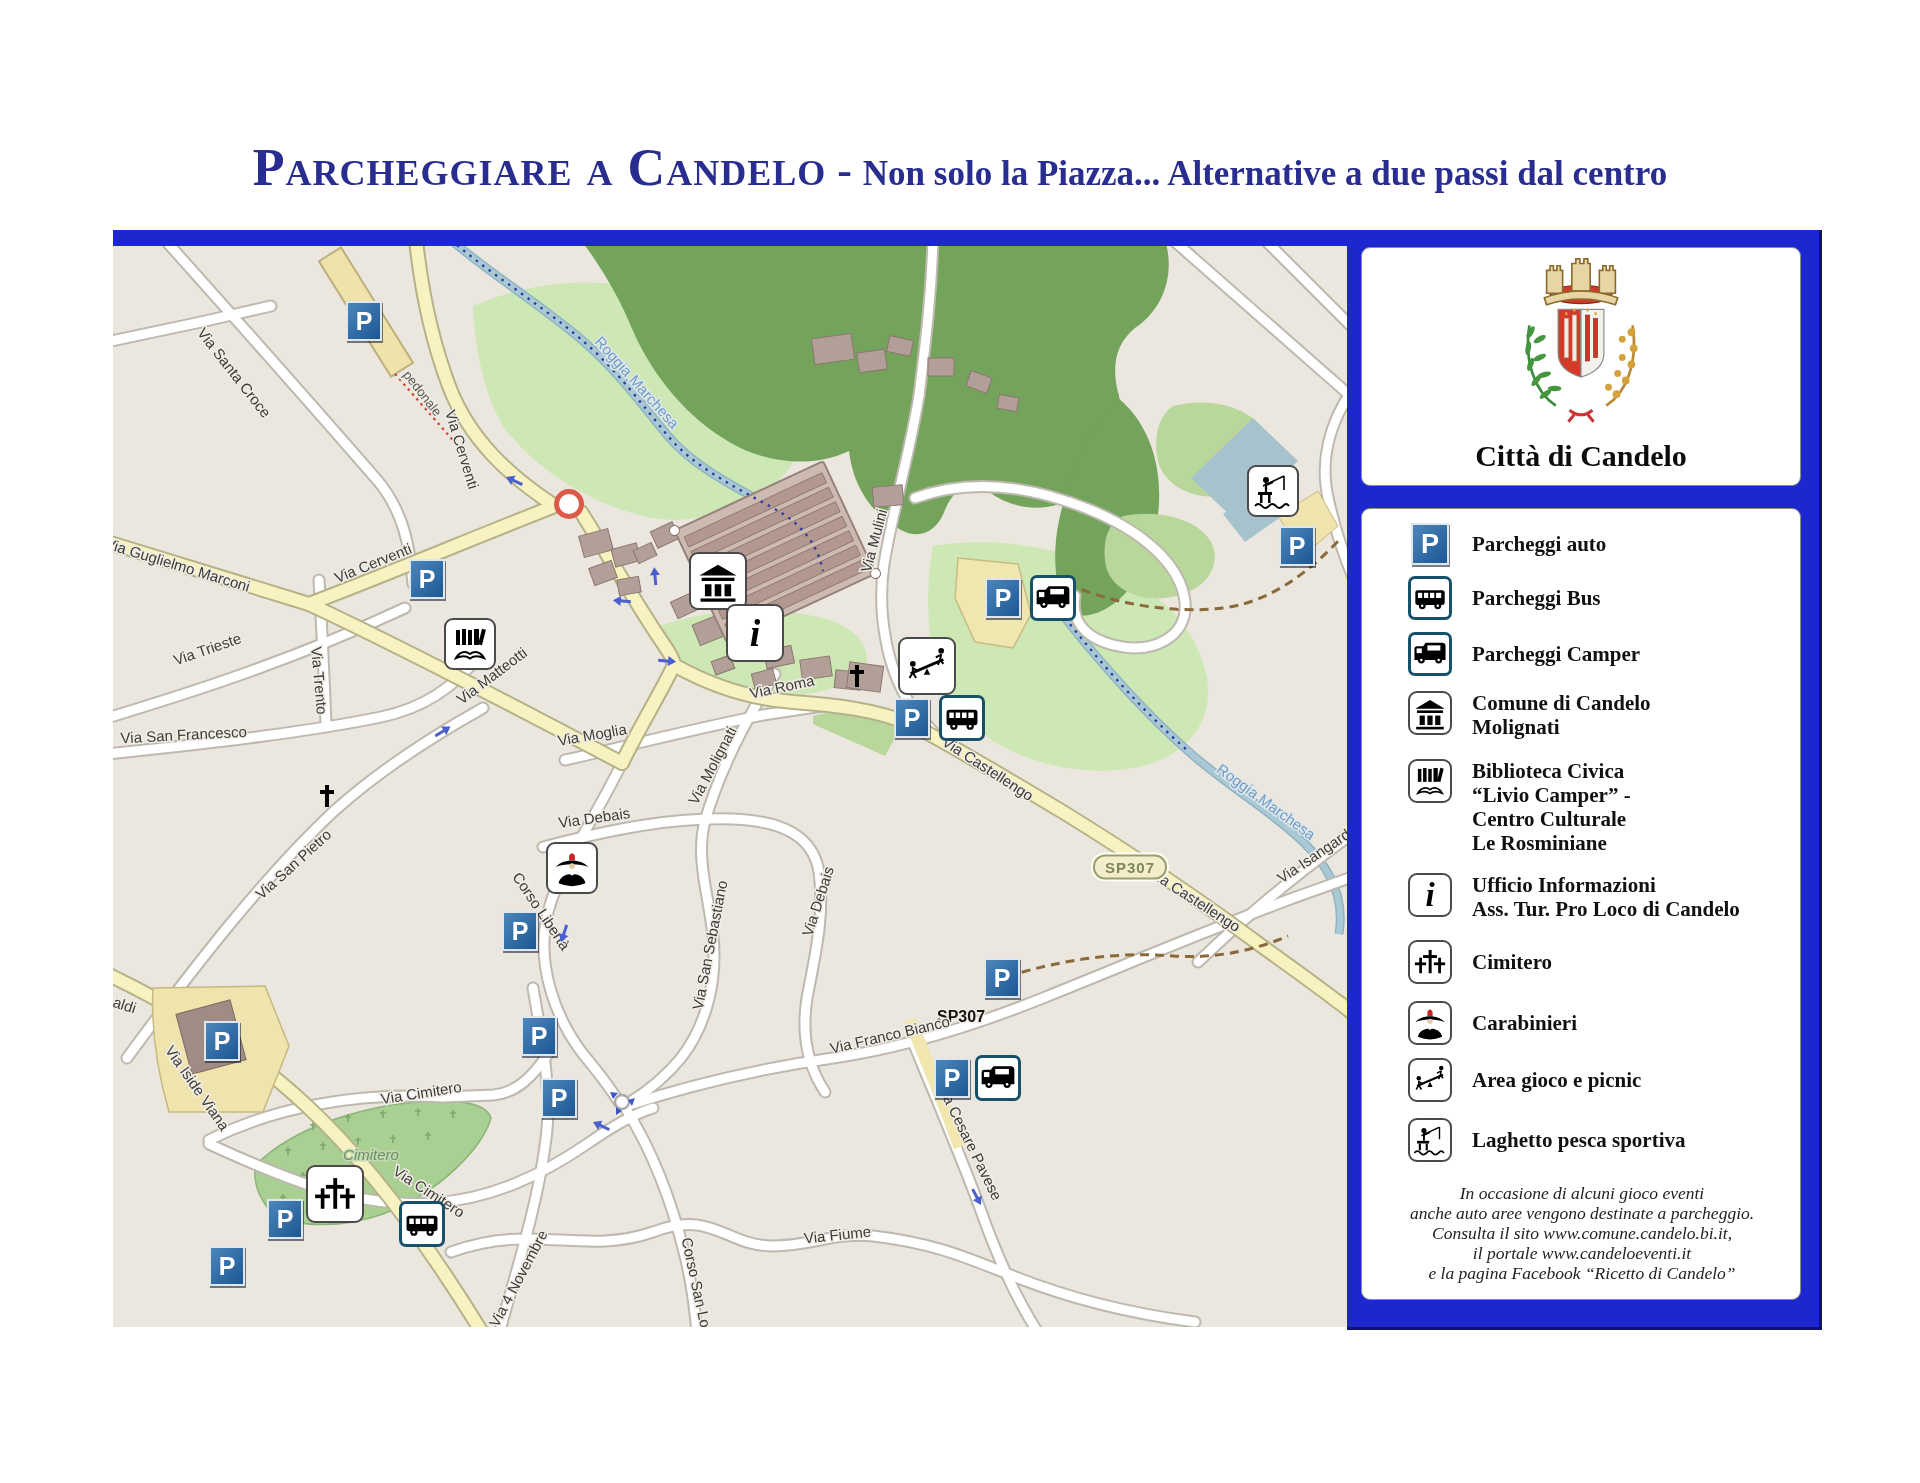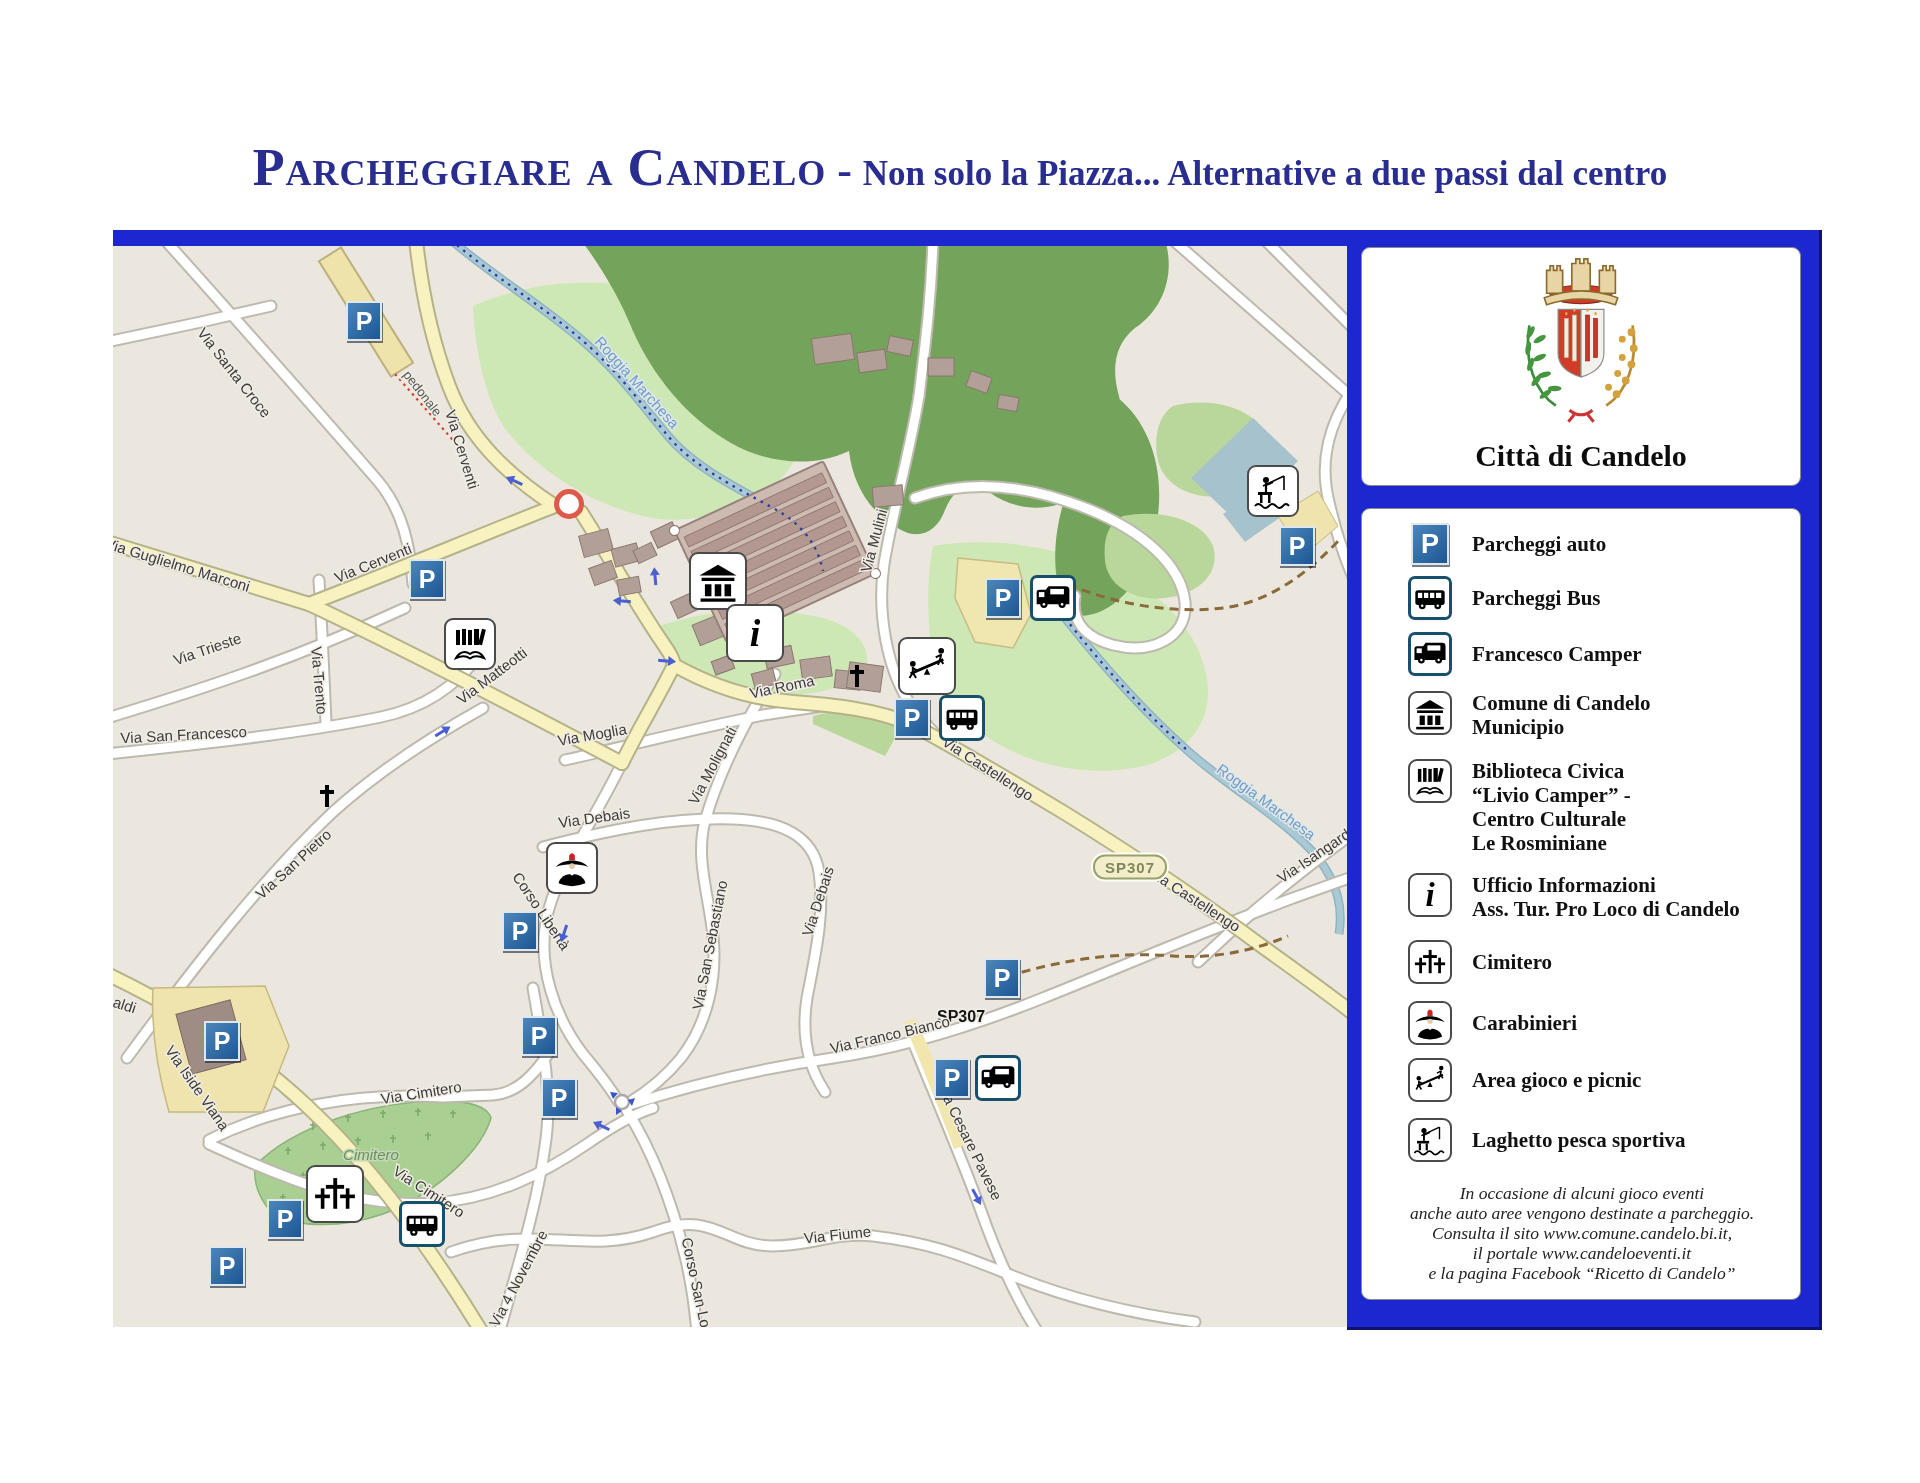--- a/index.html
+++ b/index.html
@@ -644,40 +644,40 @@
                 <rect x="6.5" y="15.5" width="6" height="5.5" fill="#fff"></rect>
                 <rect x="19" y="12" width="15" height="6" fill="#fff"></rect>
                 <circle cx="12" cy="29" r="4" fill="#000"></circle>
                 <circle cx="32" cy="29" r="4" fill="#000"></circle>
                 <circle cx="12" cy="29" r="1.4" fill="#fff"></circle>
                 <circle cx="32" cy="29" r="1.4" fill="#fff"></circle>
               </svg>
         </span>
           </span>
         <div class="ltext">
-            <div>Francesco Camper</div>
+            <div>Parcheggi Camper</div>
           </div>
       </div>
 
       <div class="lrow" style="top:182px">
         <span class="licon">
             <span class="wbox">
           <svg width="38" height="38" viewBox="0 0 44 44">
                 <path d="M5,17 L22,7 L39,17 Z" fill="#000"></path>
                 <rect x="7" y="19" width="30" height="3" fill="#000"></rect>
                 <rect x="10" y="25" width="6" height="11" fill="#000"></rect>
                 <rect x="19" y="25" width="6" height="11" fill="#000"></rect>
                 <rect x="28" y="25" width="6" height="11" fill="#000"></rect>
                 <rect x="6" y="38" width="32" height="3" fill="#000"></rect>
               </svg>
         </span>
           </span>
         <div class="ltext multi">
           <div>Comune di Candelo</div>
-          <div>Municipio</div>
+          <div>Molignati</div>
         </div>
       </div>
 
       <div class="lrow" style="top:250px">
         <span class="licon">
             <span class="wbox">
           <svg width="38" height="38" viewBox="0 0 44 44">
                 <rect x="8" y="8" width="4" height="15" fill="#000"></rect>
                 <rect x="14" y="7" width="4" height="16" fill="#000"></rect>
                 <rect x="20" y="8" width="4" height="15" fill="#000"></rect>

